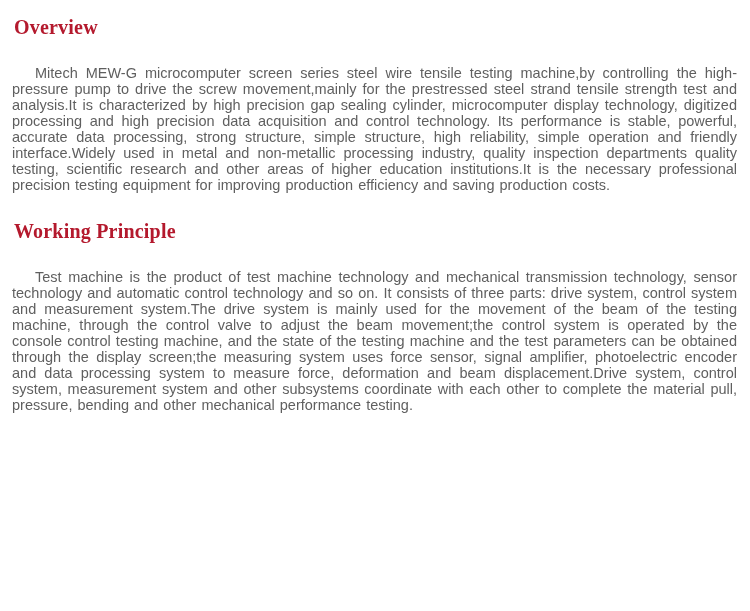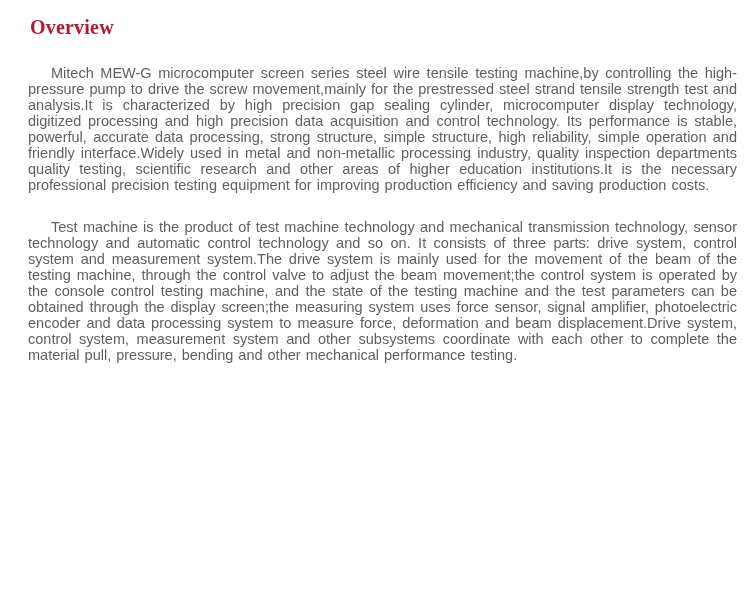--- a/index.html
+++ b/index.html
@@ -10,21 +10,21 @@
   body {
     width: 750px;
     height: 611px;
     overflow: hidden;
     font-family: "Liberation Sans", sans-serif;
   }
   .page {
     box-sizing: border-box;
     width: 750px;
     height: 453px;
-    padding: 15px 13px 0 28px;
+    padding: 15px 13px 0 12px;
     background: #ffffff;
   }
   .section-heading {
     margin: 0;
     padding-left: 2px;
     font-family: "Liberation Serif", serif;
     font-weight: bold;
     font-size: 20px;
     line-height: 25px;
     color: #b4192d;
@@ -44,16 +44,17 @@
 <body>
 
 <div class="page">
 
   <section>
     <h2 class="section-heading">Overview</h2>
     <p class="section-body">Mitech MEW-G microcomputer screen series steel wire tensile testing machine,by controlling the high-pressure pump to drive the screw movement,mainly for the prestressed steel strand tensile strength test and analysis.It is characterized by high precision gap sealing cylinder, microcomputer display technology, digitized processing and high precision data acquisition and control technology. Its performance is stable, powerful, accurate data processing, strong structure, simple structure, high reliability, simple operation and friendly interface.Widely used in metal and non-metallic processing industry, quality inspection departments quality testing, scientific research and other areas of higher education institutions.It is the necessary professional precision testing equipment for improving production efficiency and saving production costs.</p>
   </section>
 
   <section>
+    <h2 class="section-heading">Working Principle</h2>
     <p class="section-body">Test machine is the product of test machine technology and mechanical transmission technology, sensor technology and automatic control technology and so on. It consists of three parts: drive system, control system and measurement system.The drive system is mainly used for the movement of the beam of the testing machine, through the control valve to adjust the beam movement;the control system is operated by the console control testing machine, and the state of the testing machine and the test parameters can be obtained through the display screen;the measuring system uses force sensor, signal amplifier, photoelectric encoder and data processing system to measure force, deformation and beam displacement.Drive system, control system, measurement system and other subsystems coordinate with each other to complete the material pull, pressure, bending and other mechanical performance testing.</p>
   </section>
 
 </div>
 
 </body></html>

